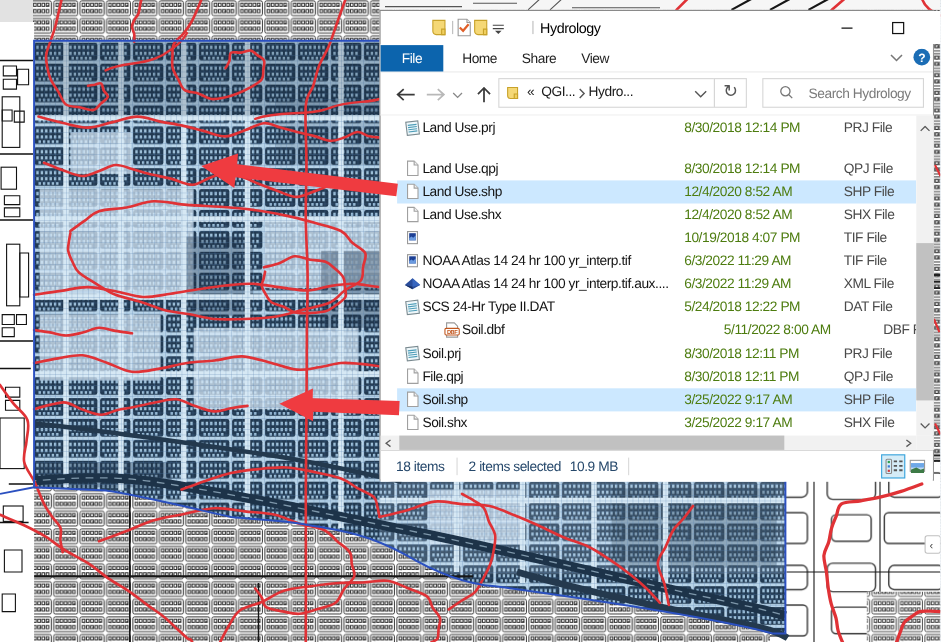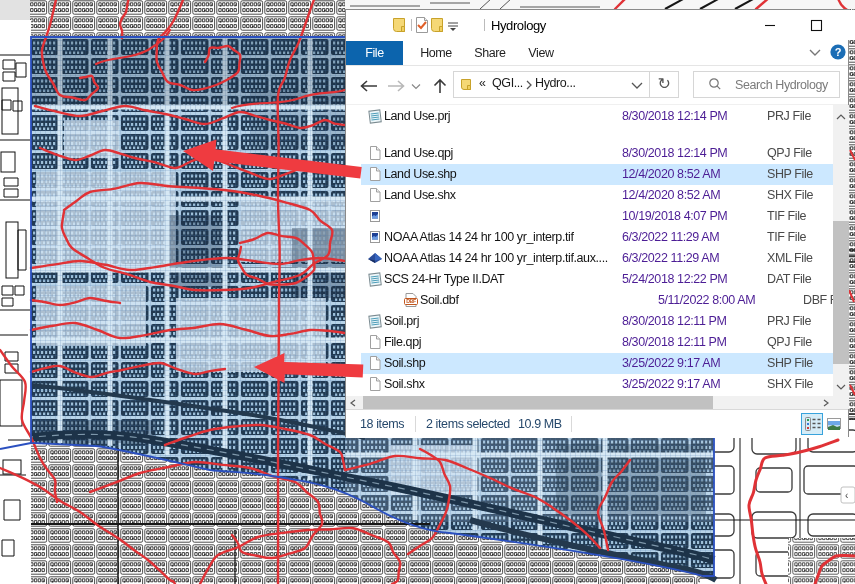--- a/index.html
+++ b/index.html
@@ -24,21 +24,21 @@
   .box{position:absolute;top:5px;height:27px;border:1px solid #d6d6d6;background:#fff;
      box-sizing:border-box;}
   
   #hdr{position:absolute;left:0;top:95px;width:487px;height:24px;background:#fff;z-index:3;
      color:#43596e;font-size:12.5px;}
   #rows{position:absolute;left:0;top:95px;width:487px;height:291px;overflow:hidden;z-index:2;}
   .row{position:absolute;left:0;width:487px;height:21px;}
   .row.sel{background:#cce8ff;left:15px;width:472px;}
   .row .nm{position:absolute;left:38px;top:3px;font-size:12.5px;color:#141414;white-space:nowrap;}
   .row.sel .nm{left:23px;}
-  .row .dt{position:absolute;left:276px;top:3px;font-size:12.5px;color:#4c1d95;white-space:nowrap;}
+  .row .dt{position:absolute;left:276px;top:3px;font-size:12.5px;color:#4d7c0f;white-space:nowrap;}
   .row.sel .dt{left:261px;}
   .row .tp{position:absolute;left:421px;top:3px;font-size:12.5px;color:#4a4a4a;white-space:nowrap;}
   .row.sel .tp{left:406px;}
   .row svg.fi{position:absolute;left:21px;top:2px;}
   .row.sel svg.fi{left:6px;}
   
   #vsb{position:absolute;left:487px;top:95px;width:16px;height:291px;background:#f1f1f1;z-index:4;}
   #hsb{position:absolute;left:0;top:386px;width:487px;height:13px;background:#f1f1f1;z-index:4;}
   
   #sbar{position:absolute;left:0;top:399px;width:100%;height:29px;background:#fff;

